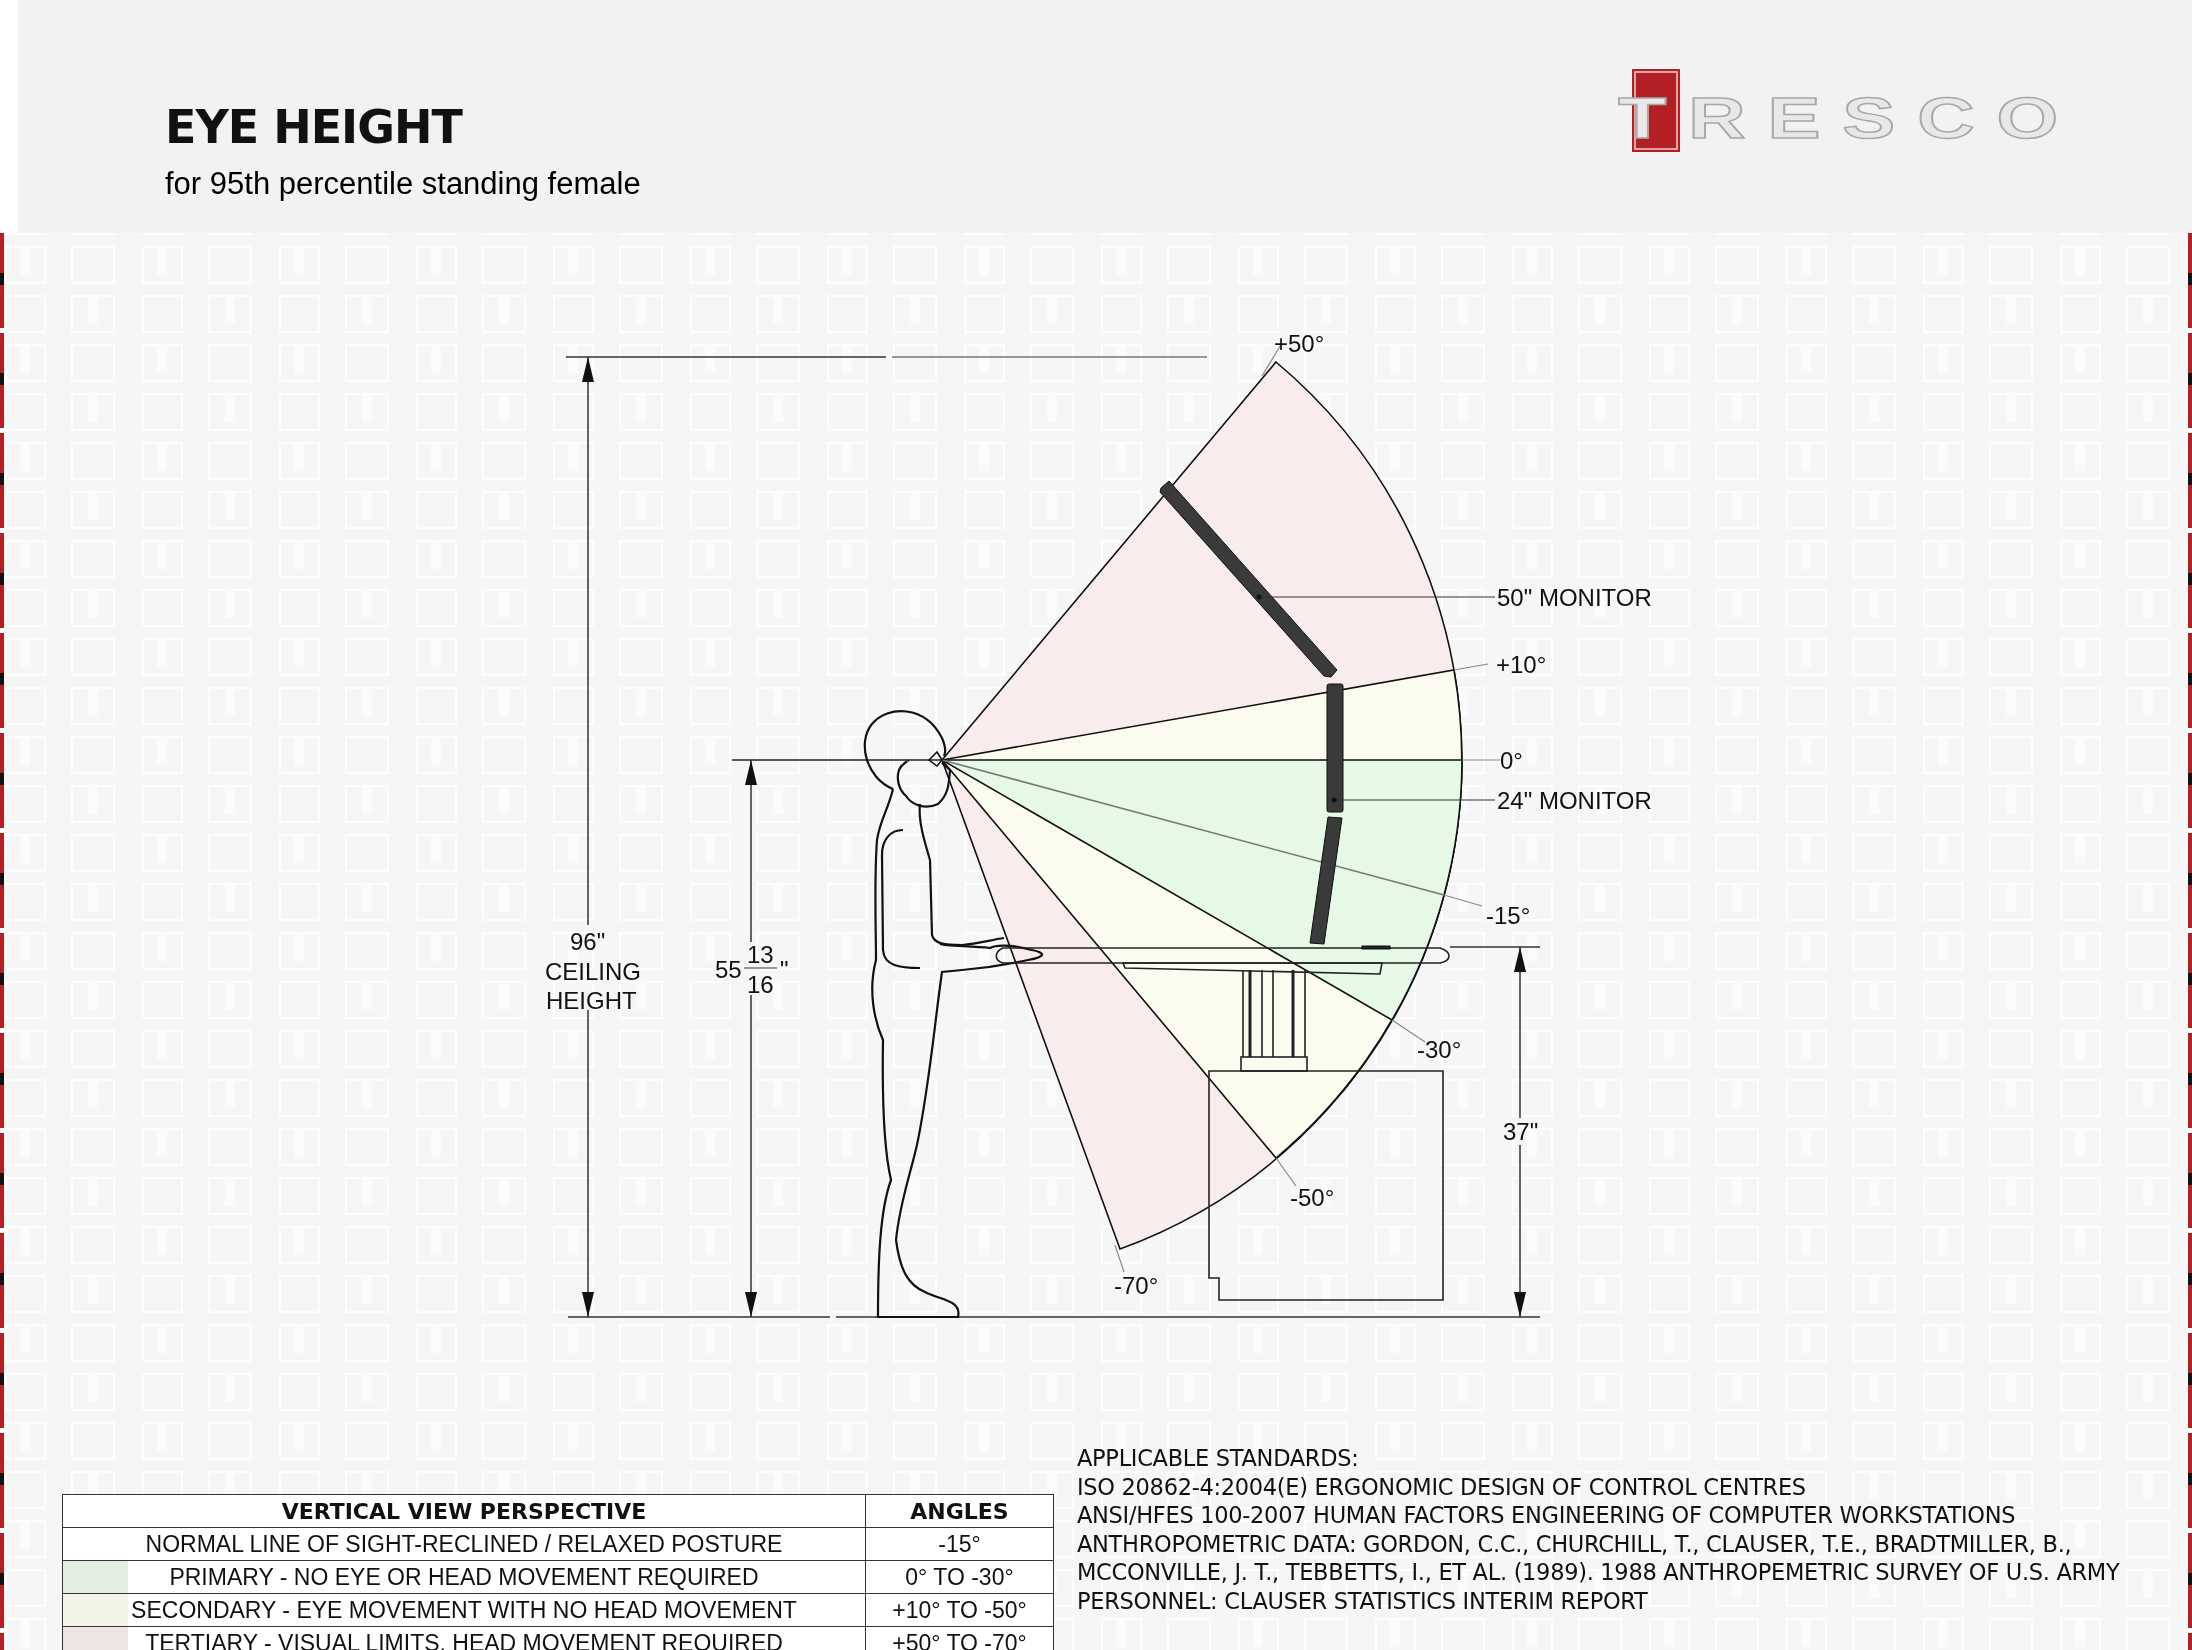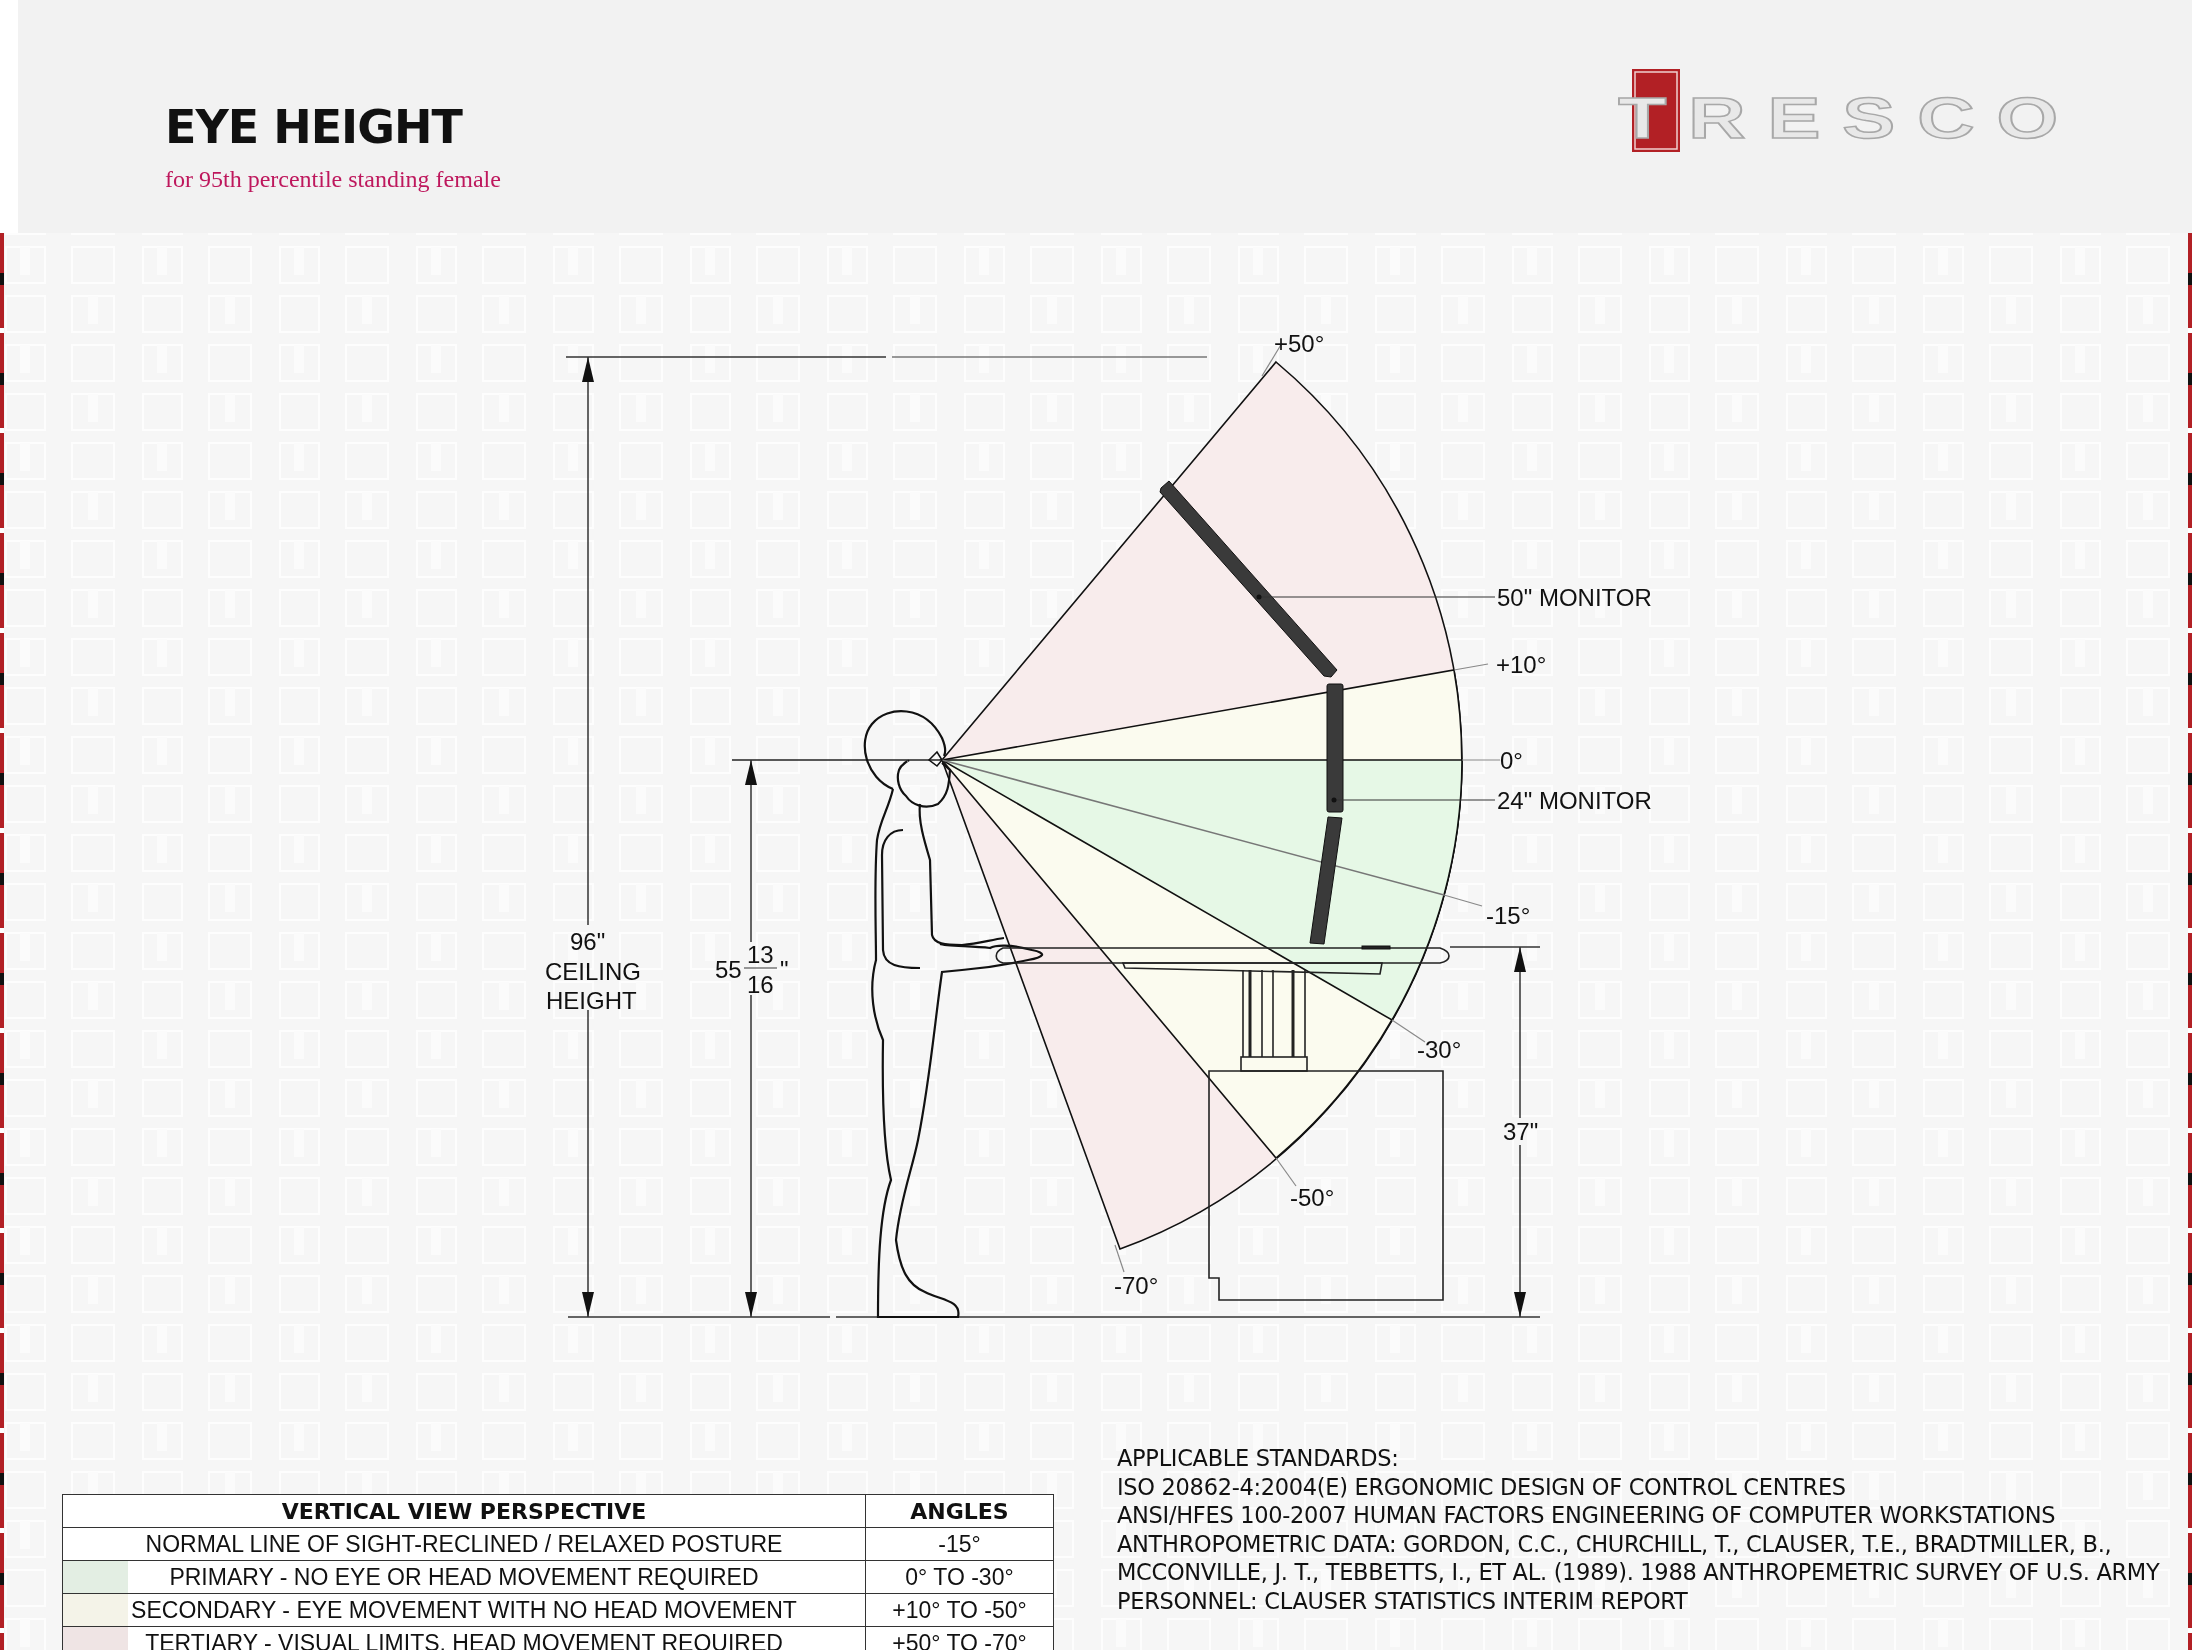--- a/index.html
+++ b/index.html
@@ -13,21 +13,21 @@
     background: #f2f2f2;
     margin-left: 18px;
   }
   .title {
     position: absolute; left: 147px; top: 100px;
     font-family: "DejaVu Sans", sans-serif; font-size: 46px; font-weight: bold;
     color: #111; letter-spacing: -1px;
   }
   .subtitle {
     position: absolute; left: 147px; top: 166px;
-    font-family: Liberation Serif, serif; font-size: 24px; color: #be185d;
+    font-family: Liberation Sans, sans-serif; font-size: 31px; color: #000000;
   }
   .logo { position: absolute; left: 1600px; top: 60px; width: 480px; height: 100px; }
   .canvas-area {
     position: absolute; left: 0; top: 233px; width: 2192px; height: 1417px;
     background-color: #ffffff;
     background-image:
       linear-gradient(#f6f6f6, #f6f6f6);
   }
   .edge-left, .edge-right {
     position: absolute; top: 233px; width: 4px; height: 1417px;
@@ -49,21 +49,21 @@
   .legend td.desc { position: relative; }
   .legend .swatch {
     position: absolute; left: 0; top: 0; bottom: 0; width: 65px;
   }
   .legend .col-angle { width: 187px; }
   .standards {
     position: absolute; left: 1077px; top: 1444px; width: 1100px;
     font-family: "DejaVu Sans", sans-serif; font-size: 22.5px; line-height: 28.6px;
     color: #111; letter-spacing: -0.3px;
   }
-  .standards div { white-space: nowrap; margin-left: 40px; }
+  .standards div { white-space: nowrap; }
 </style>
 </head>
 <body>
 
 <div class="header">
   <div class="title">EYE HEIGHT</div>
   <div class="subtitle">for 95th percentile standing female</div>
   <svg class="logo" viewBox="0 0 480 100">
     <rect x="14" y="9" width="48" height="83" fill="#b22025"></rect>
     <rect x="17" y="12" width="42" height="77" fill="none" stroke="#f0d0d0" stroke-width="1.5"></rect>

